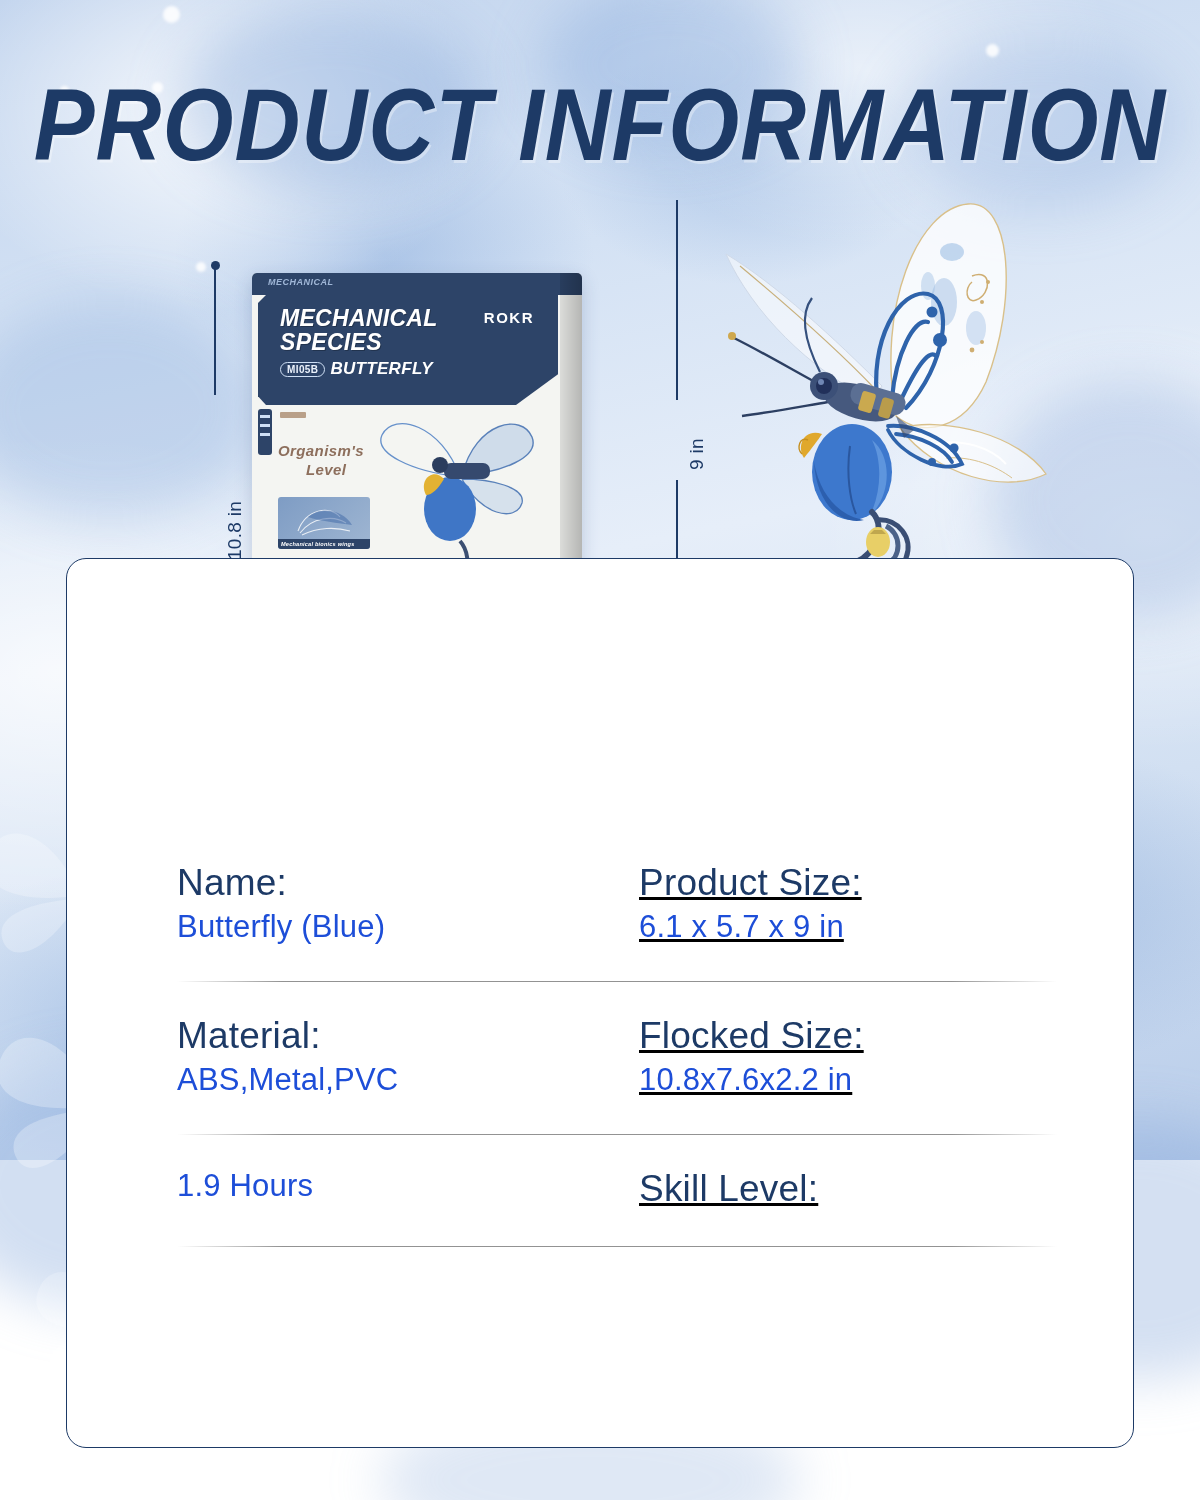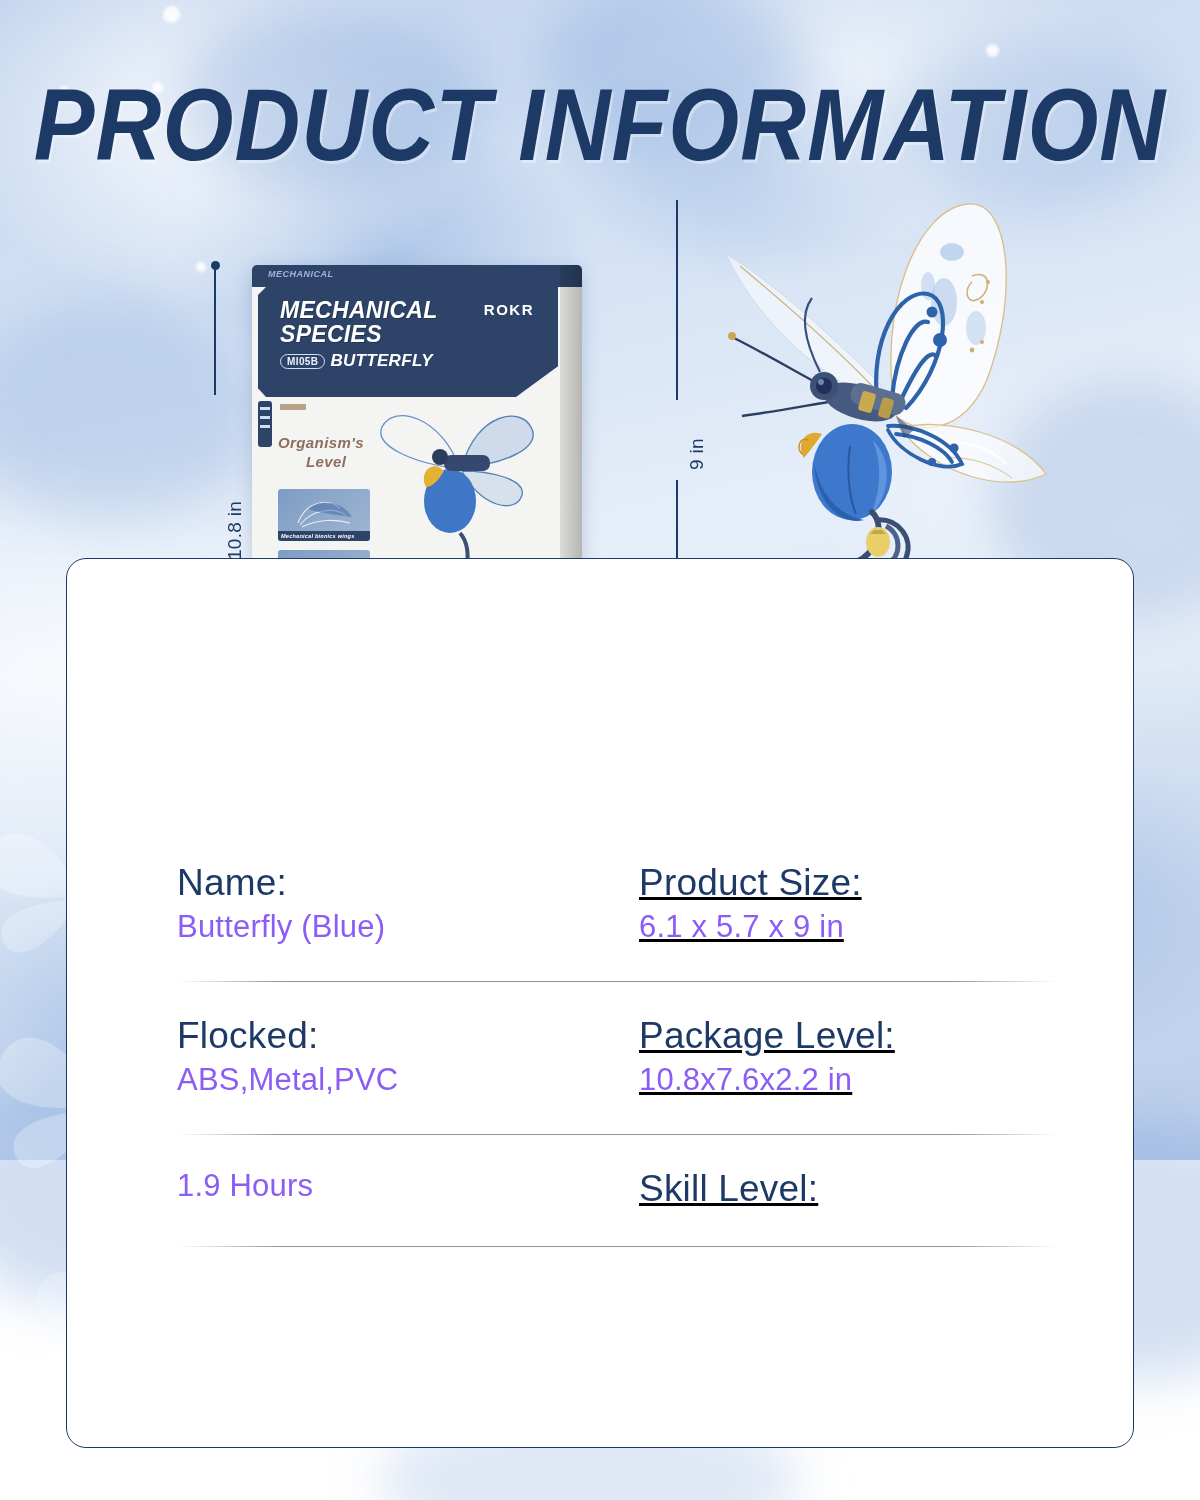--- a/index.html
+++ b/index.html
@@ -45,21 +45,21 @@
     transform:scaleX(1.06) scaleY(1.18);
     text-shadow:2px 2px 0 rgba(255,255,255,.35);
     white-space:nowrap;
   }
 
   
   #hero{ position:absolute; left:0; top:180px; width:1200px; height:620px; }
 
   
   #pkgbox{
-    position:absolute; left:252px; top:85px; width:330px; height:470px;
+    position:absolute; left:252px; top:93px; width:330px; height:470px;
     border-radius:5px;
     background:#f4f5f2;
     box-shadow:0 6px 18px rgba(40,70,120,.22);
     overflow:hidden;
   }
   #pkgbox .spine{
     position:absolute; right:0; top:0; width:22px; height:100%;
     background:linear-gradient(90deg,rgba(0,0,0,.10),rgba(0,0,0,.26));
   }
   .pkg-head{
@@ -167,21 +167,21 @@
   }
   #table{ position:absolute; left:110px; top:300px; width:880px; }
   .trow{ display:flex; position:relative; padding-bottom:16px; margin-bottom:0; }
   .cell{ width:50%; }
   .cell.right{ padding-left:22px;text-decoration:underline; }
   .lab{
     color:#1d3a66; font-size:37px; line-height:47px; letter-spacing:.2px;
     white-space:nowrap;
   }
   .val{
-    color:#8b5cf6; font-size:31px; line-height:41px; letter-spacing:.2px;
+    color:#1d4ed8; font-size:31px; line-height:41px; letter-spacing:.2px;
     white-space:nowrap;
   }
   .rule{
     height:1px; margin:18px 0 30px 0;
     background:linear-gradient(90deg,rgba(120,120,120,0) 0%, rgba(110,110,110,.75) 12%, rgba(110,110,110,.75) 88%, rgba(120,120,120,0) 100%);
   }
   .rule.last{ margin-bottom:0; }
 </style>
 </head>
 <body>
@@ -448,25 +448,25 @@
         </div>
         <div class="cell right">
           <div class="lab">Product Size:</div>
           <div class="val">6.1 x 5.7 x 9 in</div>
         </div>
       </div>
       <div class="rule"></div>
 
       <div class="trow">
         <div class="cell">
-          <div class="lab">Flocked:</div>
+          <div class="lab">Material:</div>
           <div class="val">ABS,Metal,PVC</div>
         </div>
         <div class="cell right">
-          <div class="lab">Package Level:</div>
+          <div class="lab">Flocked Size:</div>
           <div class="val">10.8x7.6x2.2 in</div>
         </div>
       </div>
       <div class="rule"></div>
 
       <div class="trow">
         <div class="cell">
           <div class="val">1.9 Hours</div>
         </div>
         <div class="cell right">

